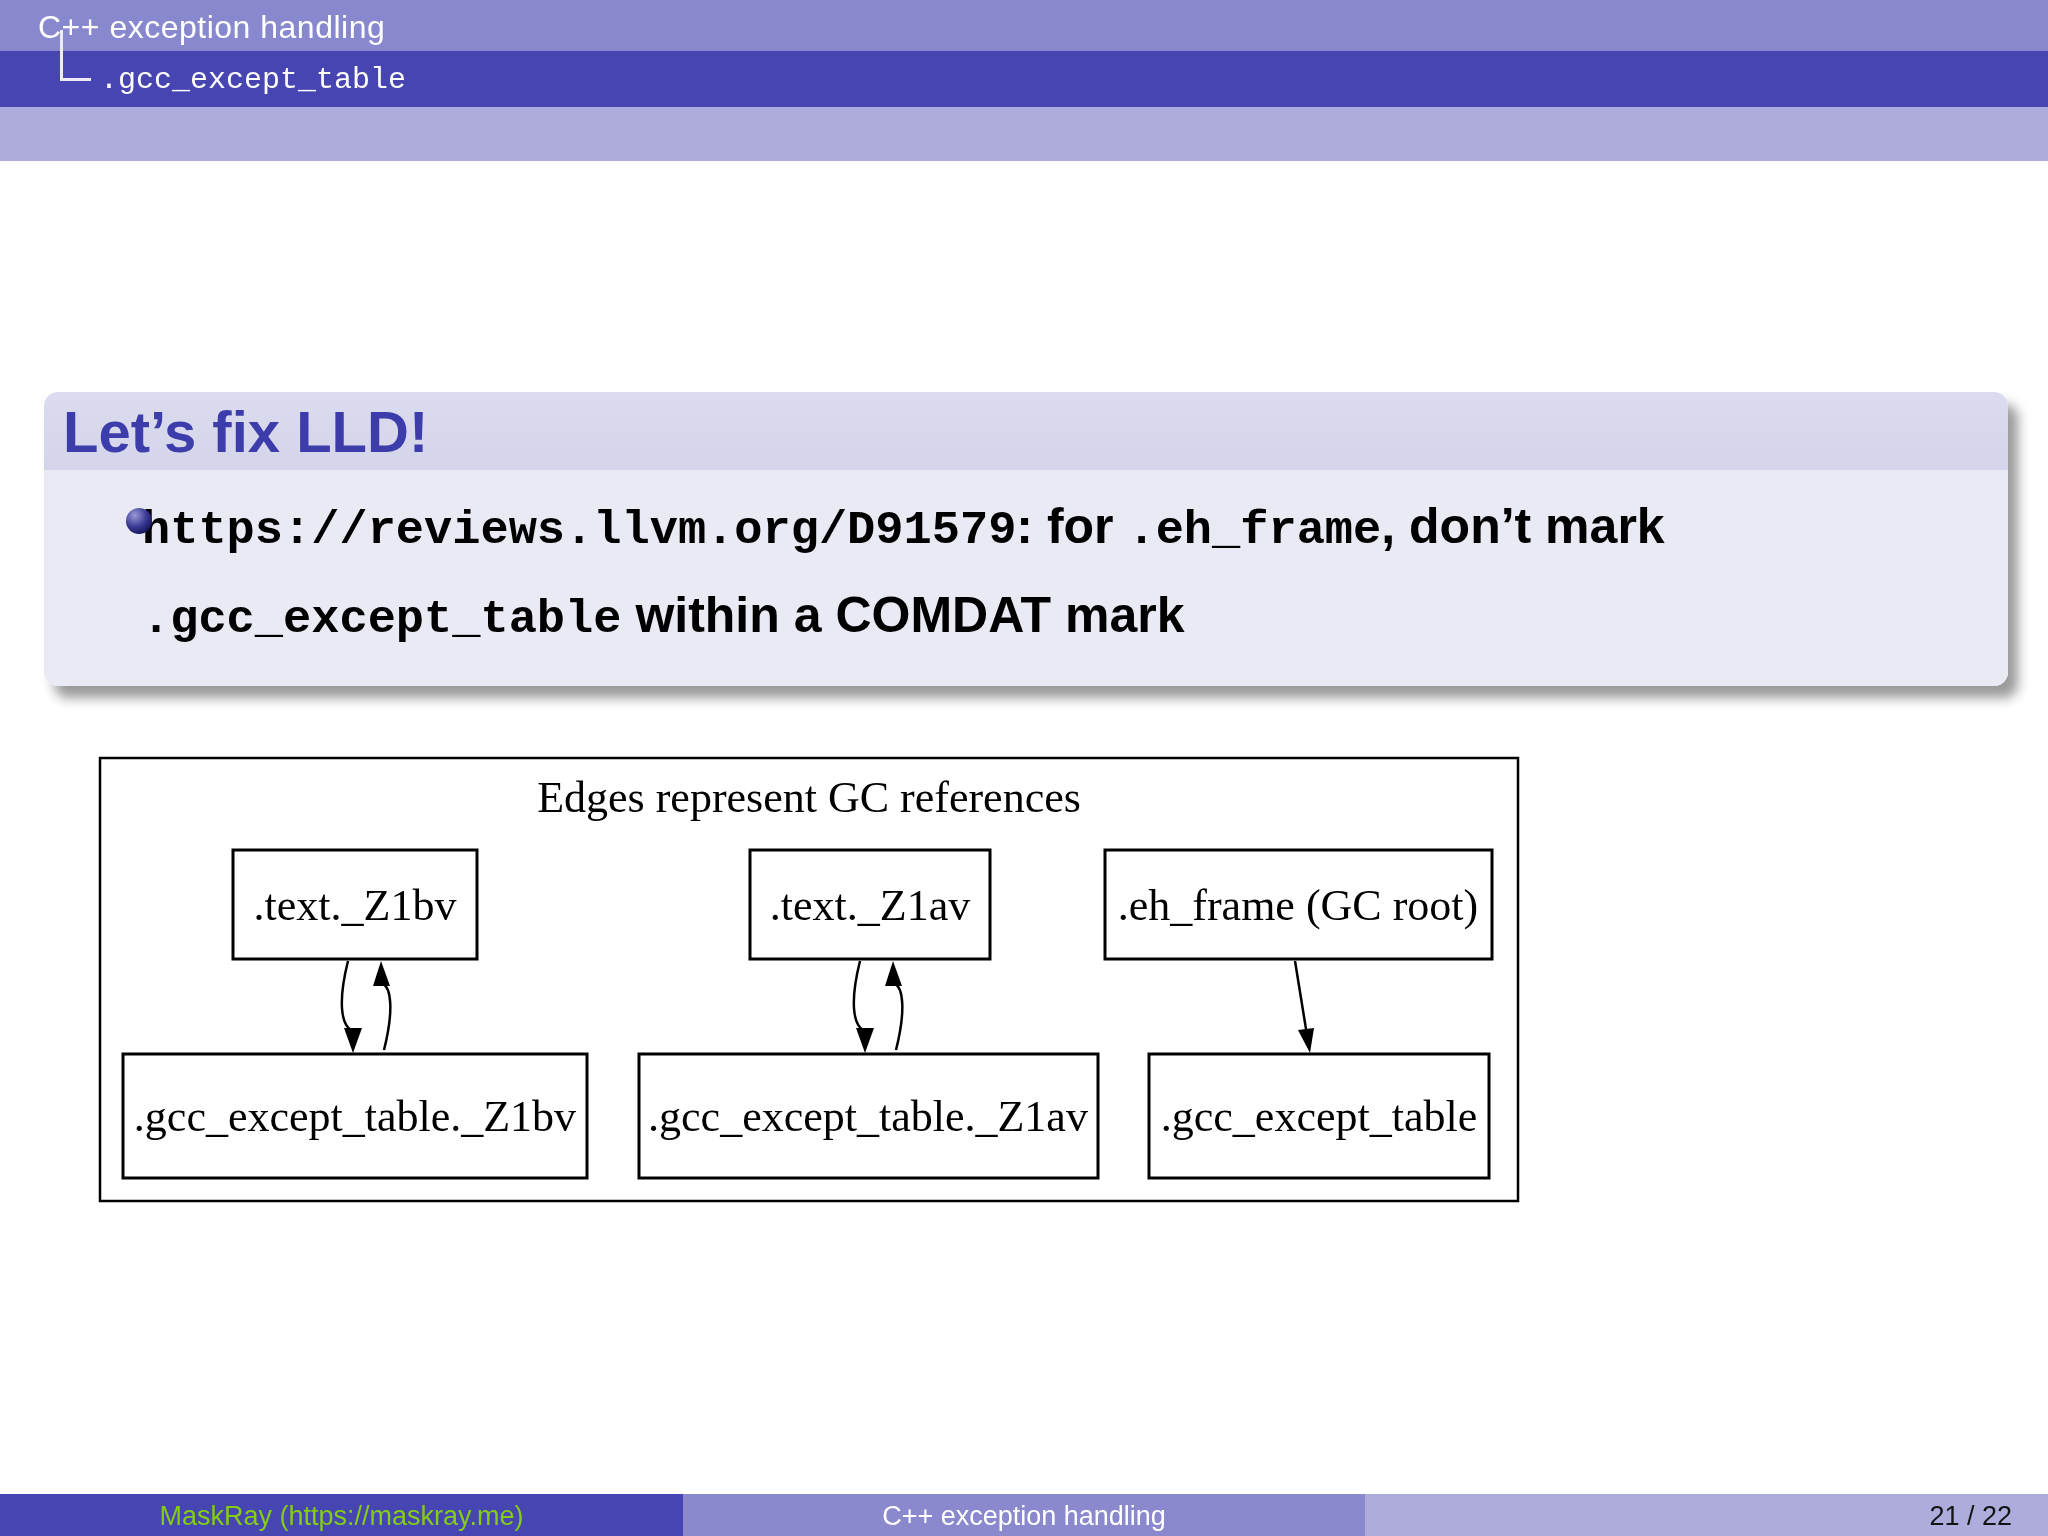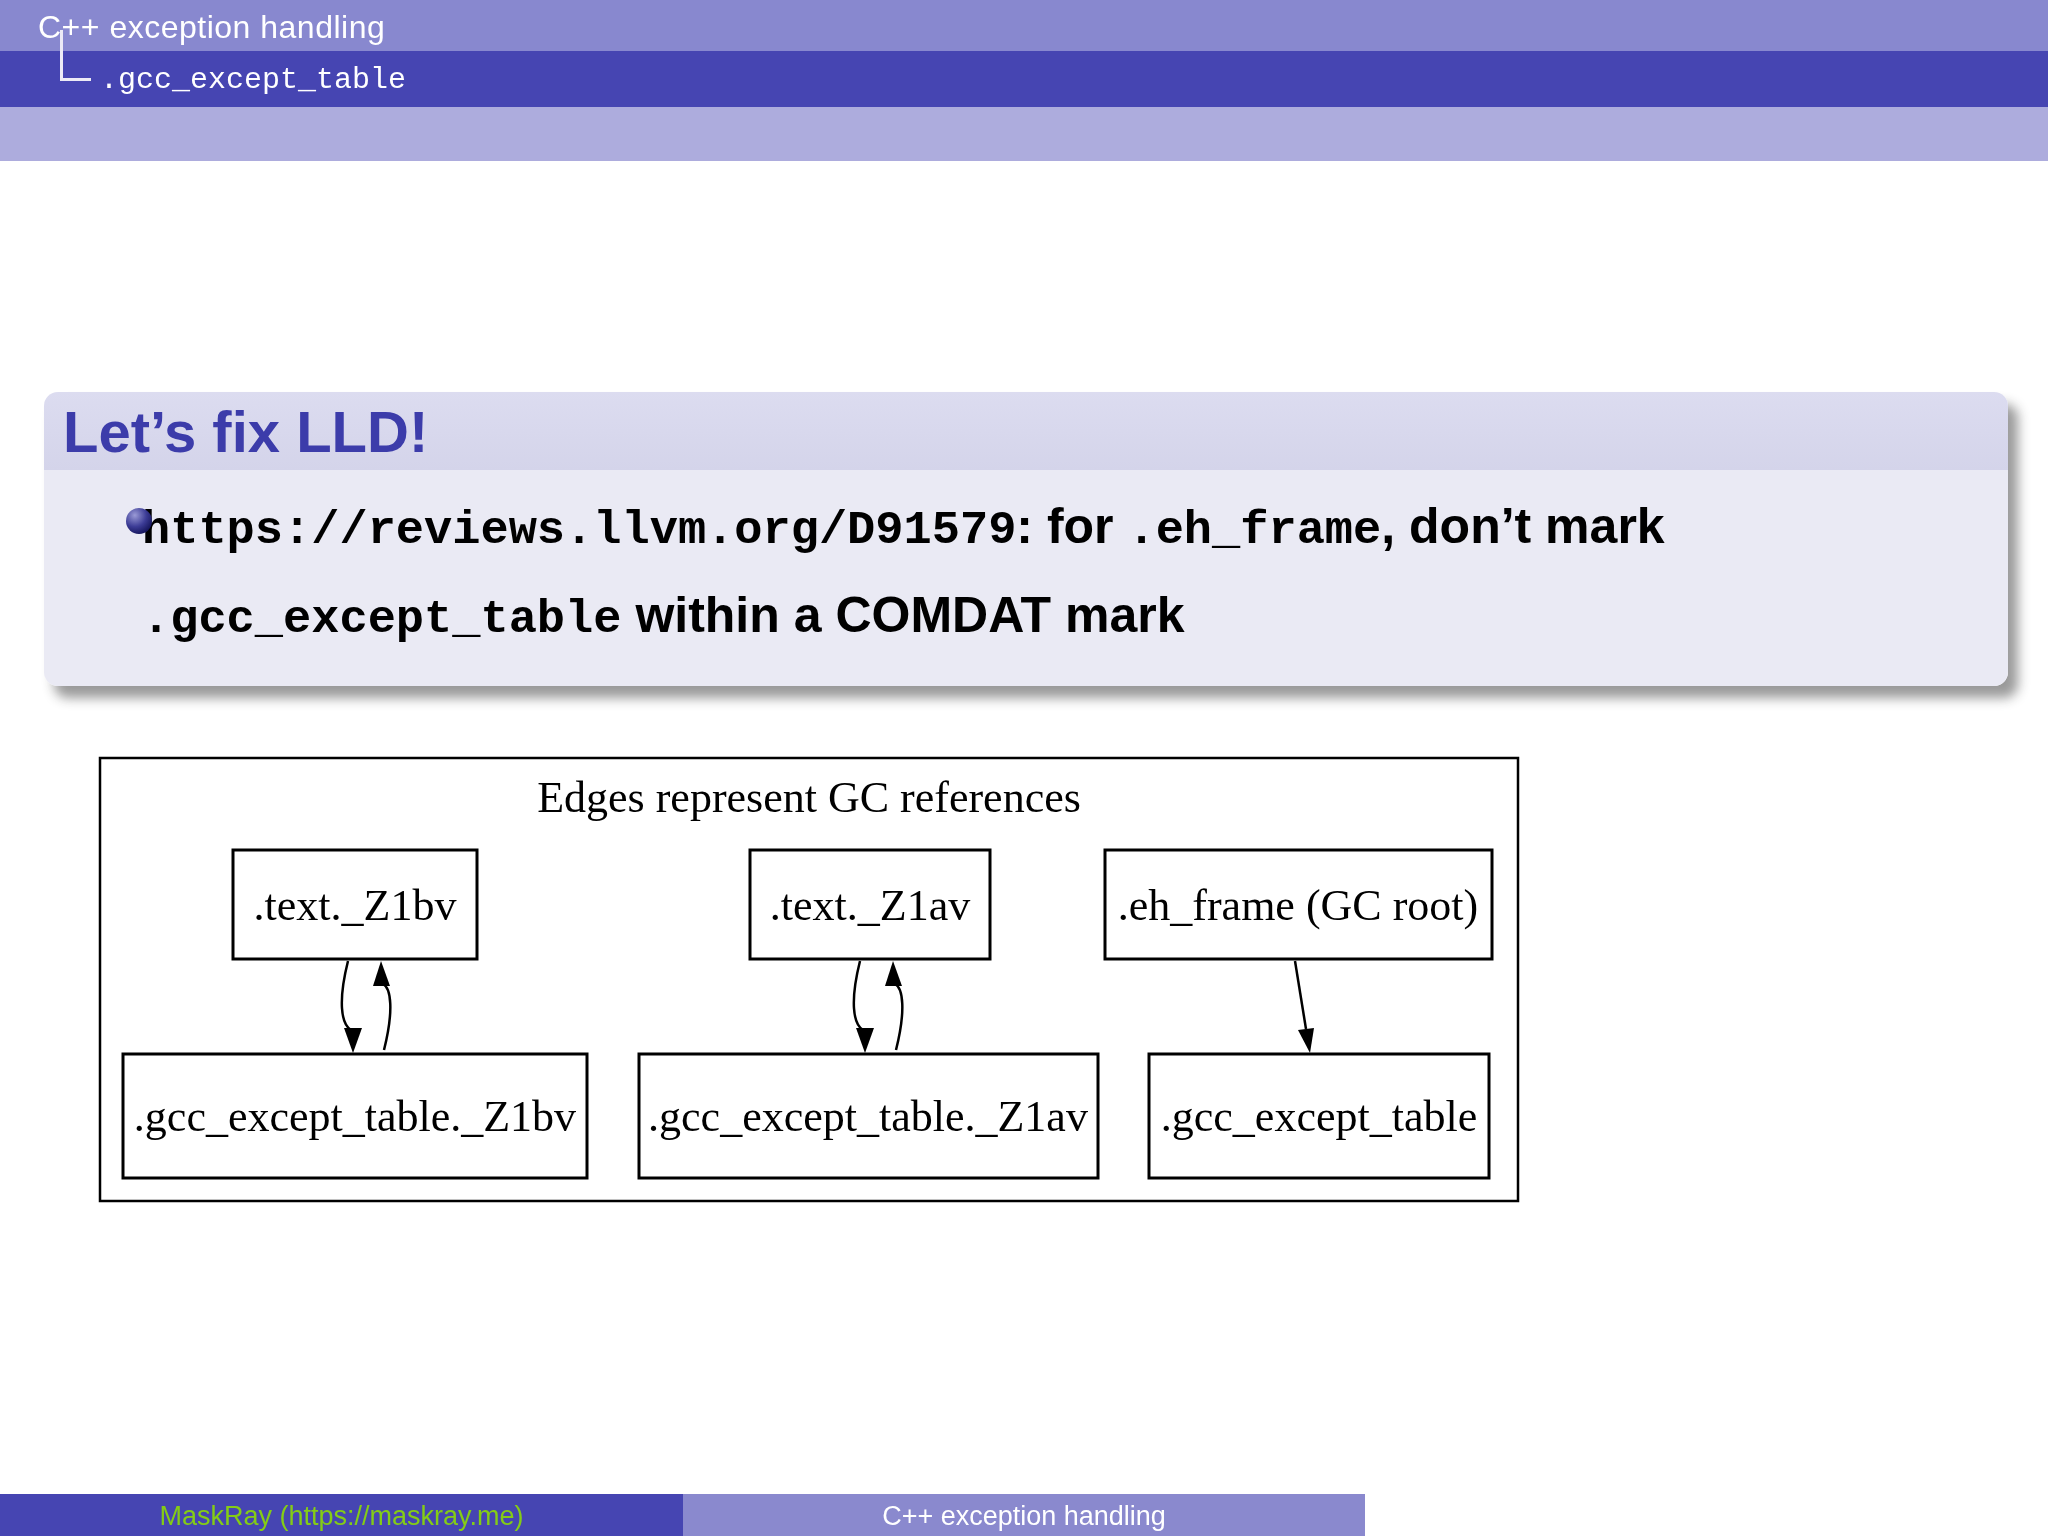--- a/index.html
+++ b/index.html
@@ -124,14 +124,15 @@
       <path class="edge" d="M 798,294 C 808,254 805,232 797,228"></path>
       <polygon class="arrowhead" points="795,205 787,230 804,230"></polygon>
 
       <path class="edge" d="M 1197,205 L 1208,273"></path>
       <polygon class="arrowhead" points="1212,297 1216,272 1200,274"></polygon>
     </svg>
   </div>
 
   <div class="foot" id="foot-author">MaskRay  (https://maskray.me)</div>
   <div class="foot" id="foot-title">C++ exception handling</div>
+  <div class="foot" id="foot-page">21 / 22</div>
 
 </div>
 
 </body></html>

